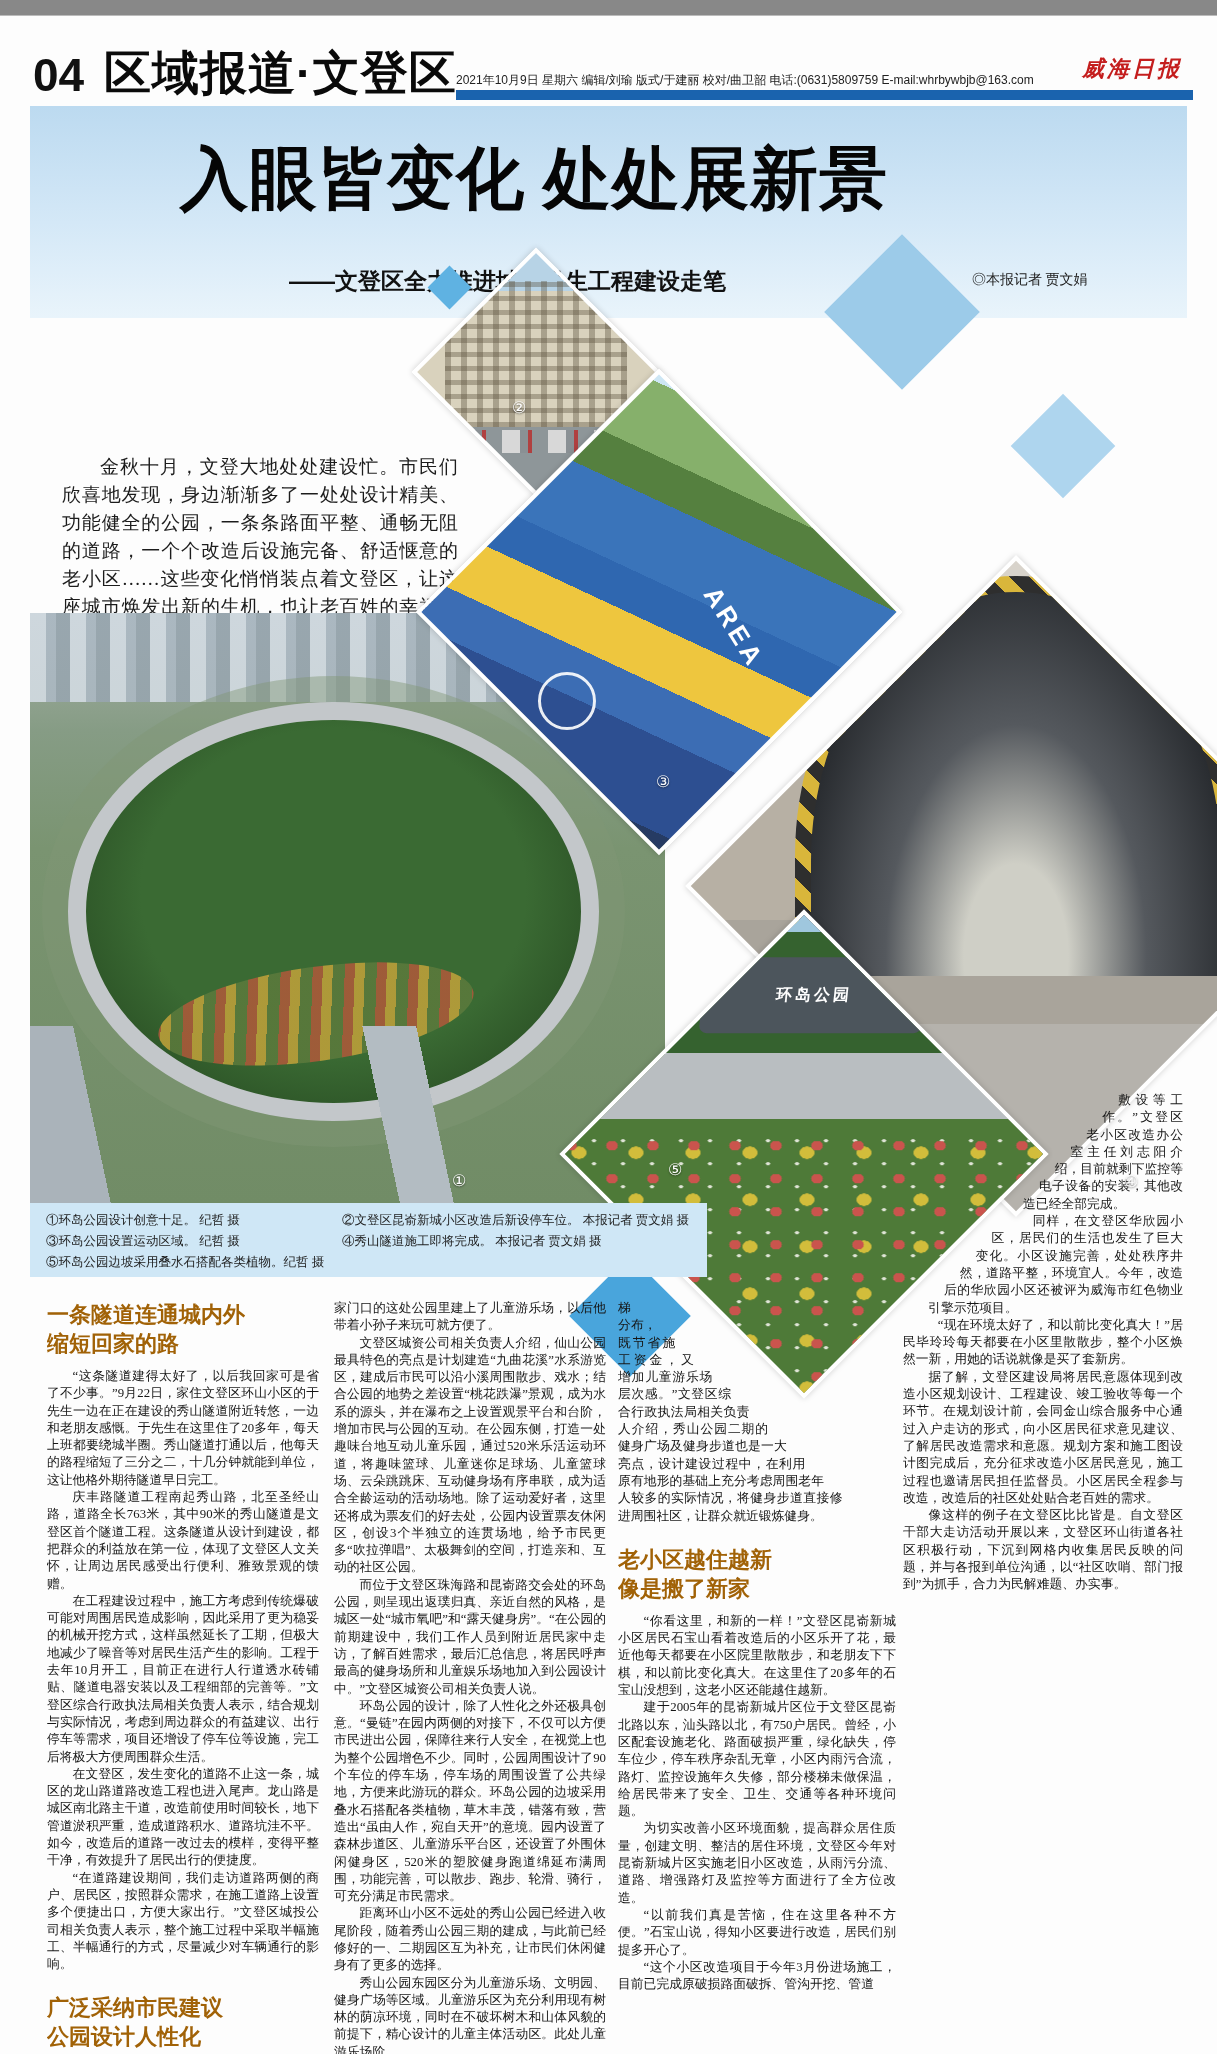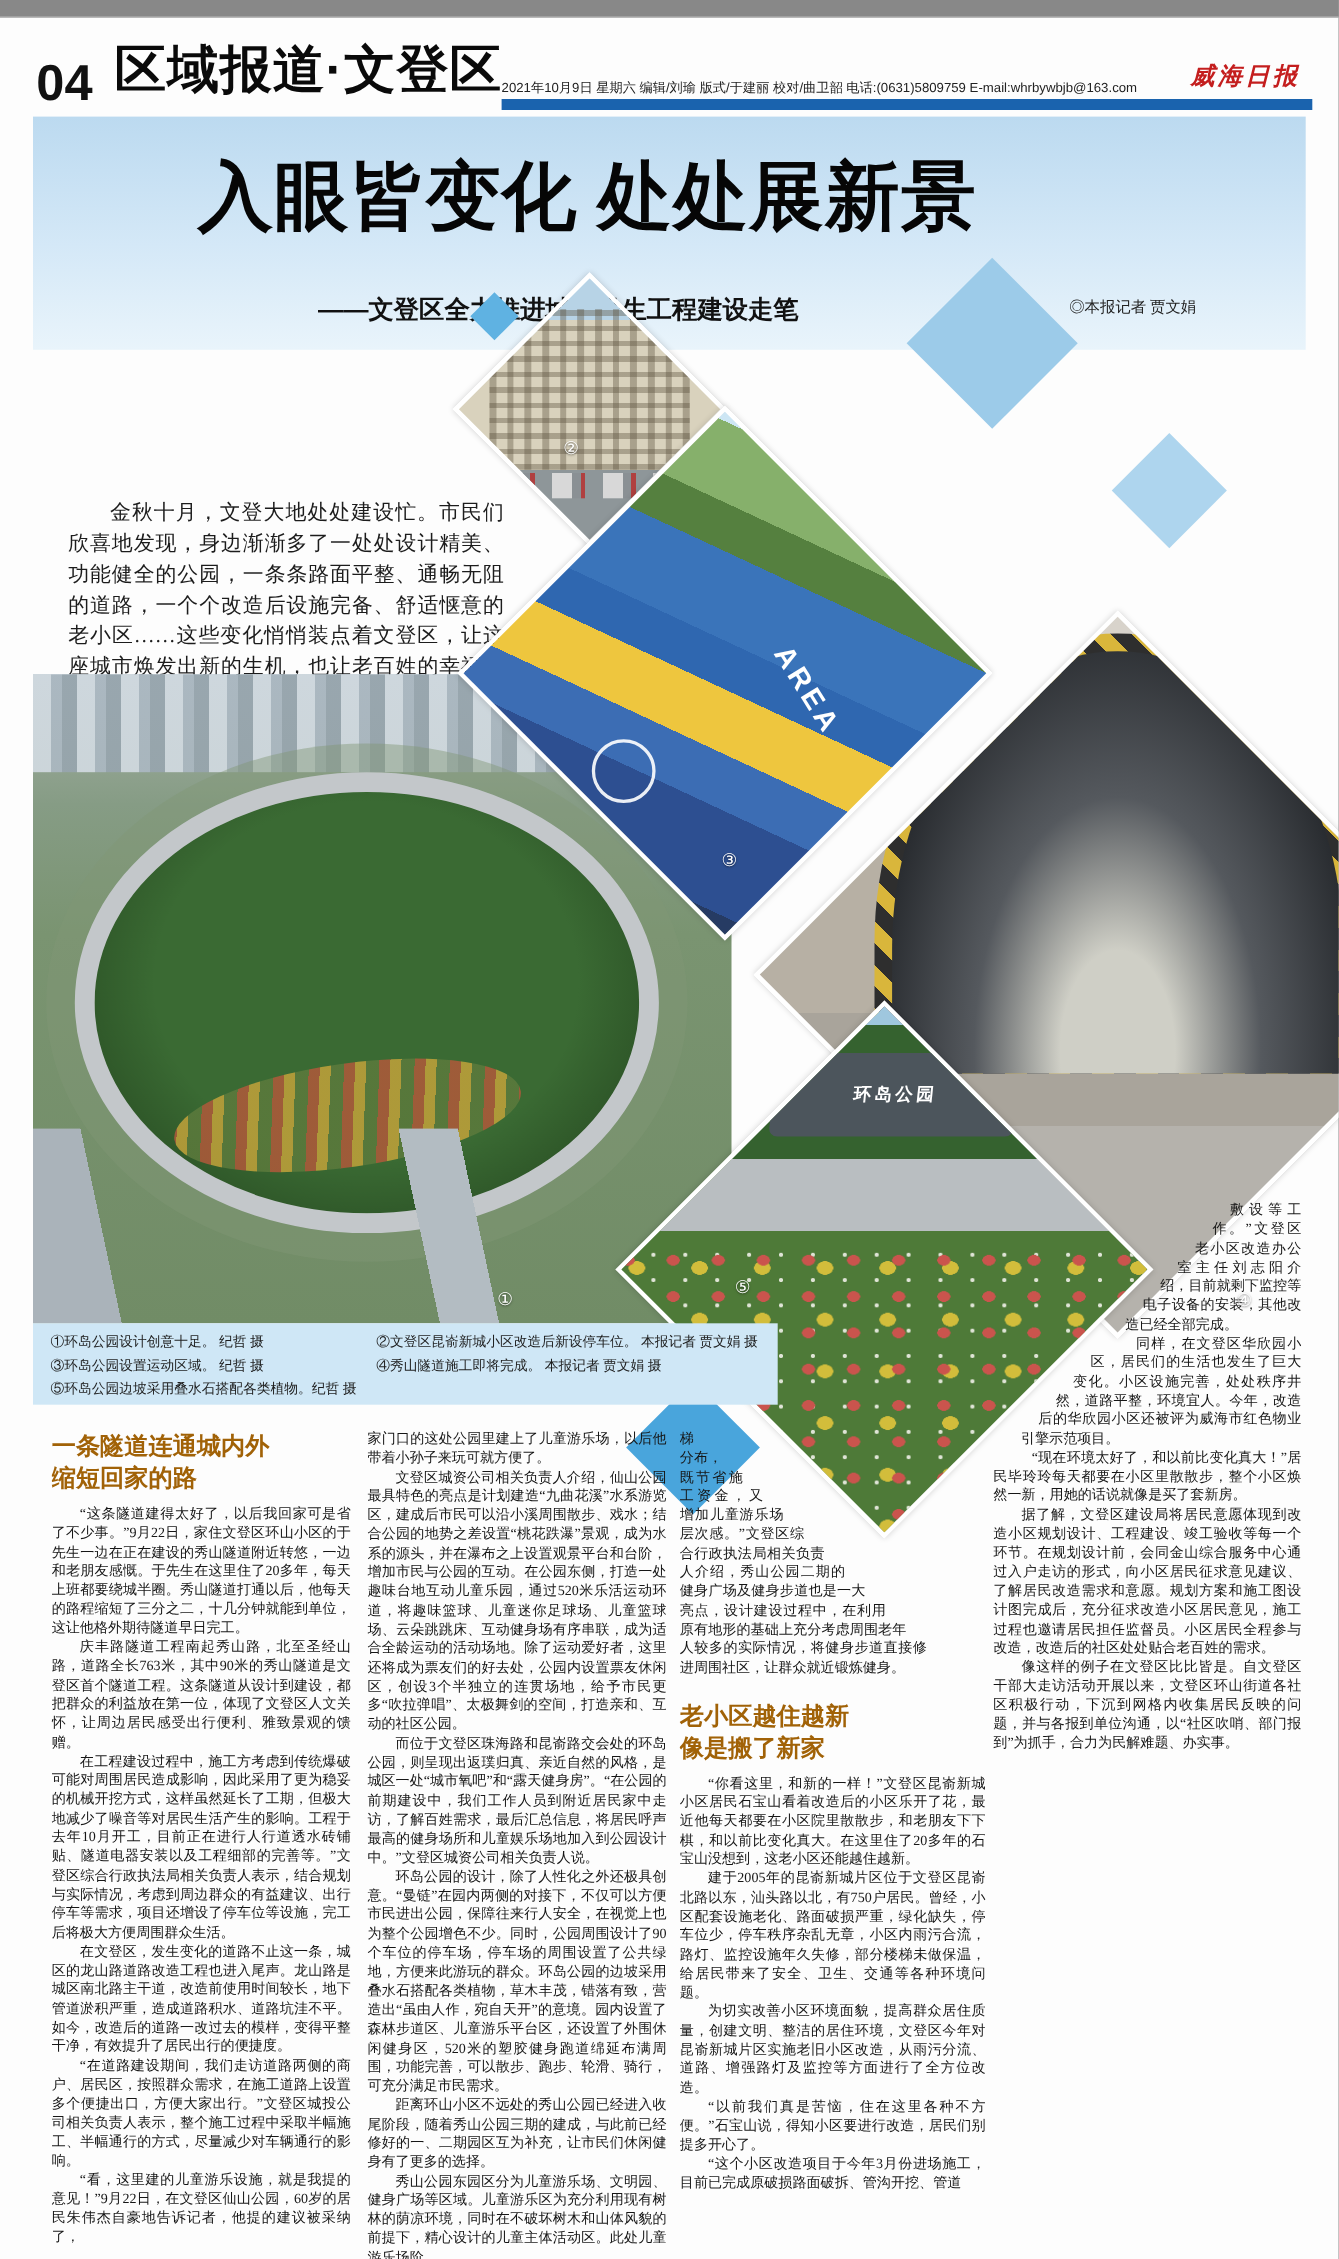--- a/index.html
+++ b/index.html
@@ -1,21 +1,21 @@
 <!DOCTYPE html>
 <html><head>
 <meta charset="utf-8">
 <style>
   html,body{margin:0;padding:0;background:#888;}
   #page{position:relative;width:1217px;height:2054px;background:#fdfdfd;margin:16px auto;
         overflow:hidden;font-family:"Liberation Serif",serif;outline:1px solid #bbb;}
   
   .hdr-num{position:absolute;left:33px;top:32px;font-family:"Liberation Sans",sans-serif;
            font-weight:bold;font-size:46px;color:#111;}
-  .hdr-sec{position:absolute;left:104px;top:16px;font-family:"Liberation Sans",sans-serif;
+  .hdr-sec{position:absolute;left:104px;top:26px;font-family:"Liberation Sans",sans-serif;
            font-weight:bold;font-size:47px;letter-spacing:1px;color:#0a0a0a;}
   .hdr-info{position:absolute;left:456px;top:56px;width:625px;font-family:"Liberation Sans",sans-serif;
             font-size:12px;color:#222;white-space:nowrap;}
   .hdr-bar{position:absolute;left:456px;top:74px;width:737px;height:10px;background:#1a63ae;}
   .masthead{position:absolute;left:1082px;top:38px;font-size:22px;font-weight:bold;
             font-style:italic;letter-spacing:3px;color:#c41e1e;}
   
   .headline-box{position:absolute;left:30px;top:90px;width:1157px;height:212px;
                 background:linear-gradient(180deg,#bcdaf0 0%,#d4e8f7 55%,#e9f4fb 100%);}
   .main-title{position:absolute;left:180px;top:118px;font-size:68px;font-weight:bold;
@@ -190,20 +190,24 @@
   <div id="col1" class="bcol">
     <div class="hblock">
       <div class="col-h">一条隧道连通城内外</div>
       <div class="col-h">缩短回家的路</div>
     </div>
     <p>“这条隧道建得太好了，以后我回家可是省了不少事。”9月22日，家住文登区环山小区的于先生一边在正在建设的秀山隧道附近转悠，一边和老朋友感慨。于先生在这里住了20多年，每天上班都要绕城半圈。秀山隧道打通以后，他每天的路程缩短了三分之二，十几分钟就能到单位，这让他格外期待隧道早日完工。</p>
     <p>庆丰路隧道工程南起秀山路，北至圣经山路，道路全长763米，其中90米的秀山隧道是文登区首个隧道工程。这条隧道从设计到建设，都把群众的利益放在第一位，体现了文登区人文关怀，让周边居民感受出行便利、雅致景观的馈赠。</p>
     <p>在工程建设过程中，施工方考虑到传统爆破可能对周围居民造成影响，因此采用了更为稳妥的机械开挖方式，这样虽然延长了工期，但极大地减少了噪音等对居民生活产生的影响。工程于去年10月开工，目前正在进行人行道透水砖铺贴、隧道电器安装以及工程细部的完善等。”文登区综合行政执法局相关负责人表示，结合规划与实际情况，考虑到周边群众的有益建议、出行停车等需求，项目还增设了停车位等设施，完工后将极大方便周围群众生活。</p>
     <p>在文登区，发生变化的道路不止这一条，城区的龙山路道路改造工程也进入尾声。龙山路是城区南北路主干道，改造前使用时间较长，地下管道淤积严重，造成道路积水、道路坑洼不平。如今，改造后的道路一改过去的模样，变得平整干净，有效提升了居民出行的便捷度。</p>
     <p>“在道路建设期间，我们走访道路两侧的商户、居民区，按照群众需求，在施工道路上设置多个便捷出口，方便大家出行。”文登区城投公司相关负责人表示，整个施工过程中采取半幅施工、半幅通行的方式，尽量减少对车辆通行的影响。</p>
+    <div class="hblock mt">
+      <div class="col-h">广泛采纳市民建议</div>
+      <div class="col-h">公园设计人性化</div>
+    </div>
     <p>“看，这里建的儿童游乐设施，就是我提的意见！”9月22日，在文登区仙山公园，60岁的居民朱伟杰自豪地告诉记者，他提的建议被采纳了，</p>
   </div>
 
   <div id="col2" class="bcol">
     <p class="noind">家门口的这处公园里建上了儿童游乐场，以后他带着小孙子来玩可就方便了。</p>
     <p>文登区城资公司相关负责人介绍，仙山公园最具特色的亮点是计划建造“九曲花溪”水系游览区，建成后市民可以沿小溪周围散步、戏水；结合公园的地势之差设置“桃花跌瀑”景观，成为水系的源头，并在瀑布之上设置观景平台和台阶，增加市民与公园的互动。在公园东侧，打造一处趣味台地互动儿童乐园，通过520米乐活运动环道，将趣味篮球、儿童迷你足球场、儿童篮球场、云朵跳跳床、互动健身场有序串联，成为适合全龄运动的活动场地。除了运动爱好者，这里还将成为票友们的好去处，公园内设置票友休闲区，创设3个半独立的连贯场地，给予市民更多“吹拉弹唱”、太极舞剑的空间，打造亲和、互动的社区公园。</p>
     <p>而位于文登区珠海路和昆嵛路交会处的环岛公园，则呈现出返璞归真、亲近自然的风格，是城区一处“城市氧吧”和“露天健身房”。“在公园的前期建设中，我们工作人员到附近居民家中走访，了解百姓需求，最后汇总信息，将居民呼声最高的健身场所和儿童娱乐场地加入到公园设计中。”文登区城资公司相关负责人说。</p>
     <p>环岛公园的设计，除了人性化之外还极具创意。“曼链”在园内两侧的对接下，不仅可以方便市民进出公园，保障往来行人安全，在视觉上也为整个公园增色不少。同时，公园周围设计了90个车位的停车场，停车场的周围设置了公共绿地，方便来此游玩的群众。环岛公园的边坡采用叠水石搭配各类植物，草木丰茂，错落有致，营造出“虽由人作，宛自天开”的意境。园内设置了森林步道区、儿童游乐平台区，还设置了外围休闲健身区，520米的塑胶健身跑道绵延布满周围，功能完善，可以散步、跑步、轮滑、骑行，可充分满足市民需求。</p>
     <p>距离环山小区不远处的秀山公园已经进入收尾阶段，随着秀山公园三期的建成，与此前已经修好的一、二期园区互为补充，让市民们休闲健身有了更多的选择。</p>
     <p>秀山公园东园区分为儿童游乐场、文明园、健身广场等区域。儿童游乐区为充分利用现有树林的荫凉环境，同时在不破坏树木和山体风貌的前提下，精心设计的儿童主体活动区。此处儿童游乐场阶</p>

